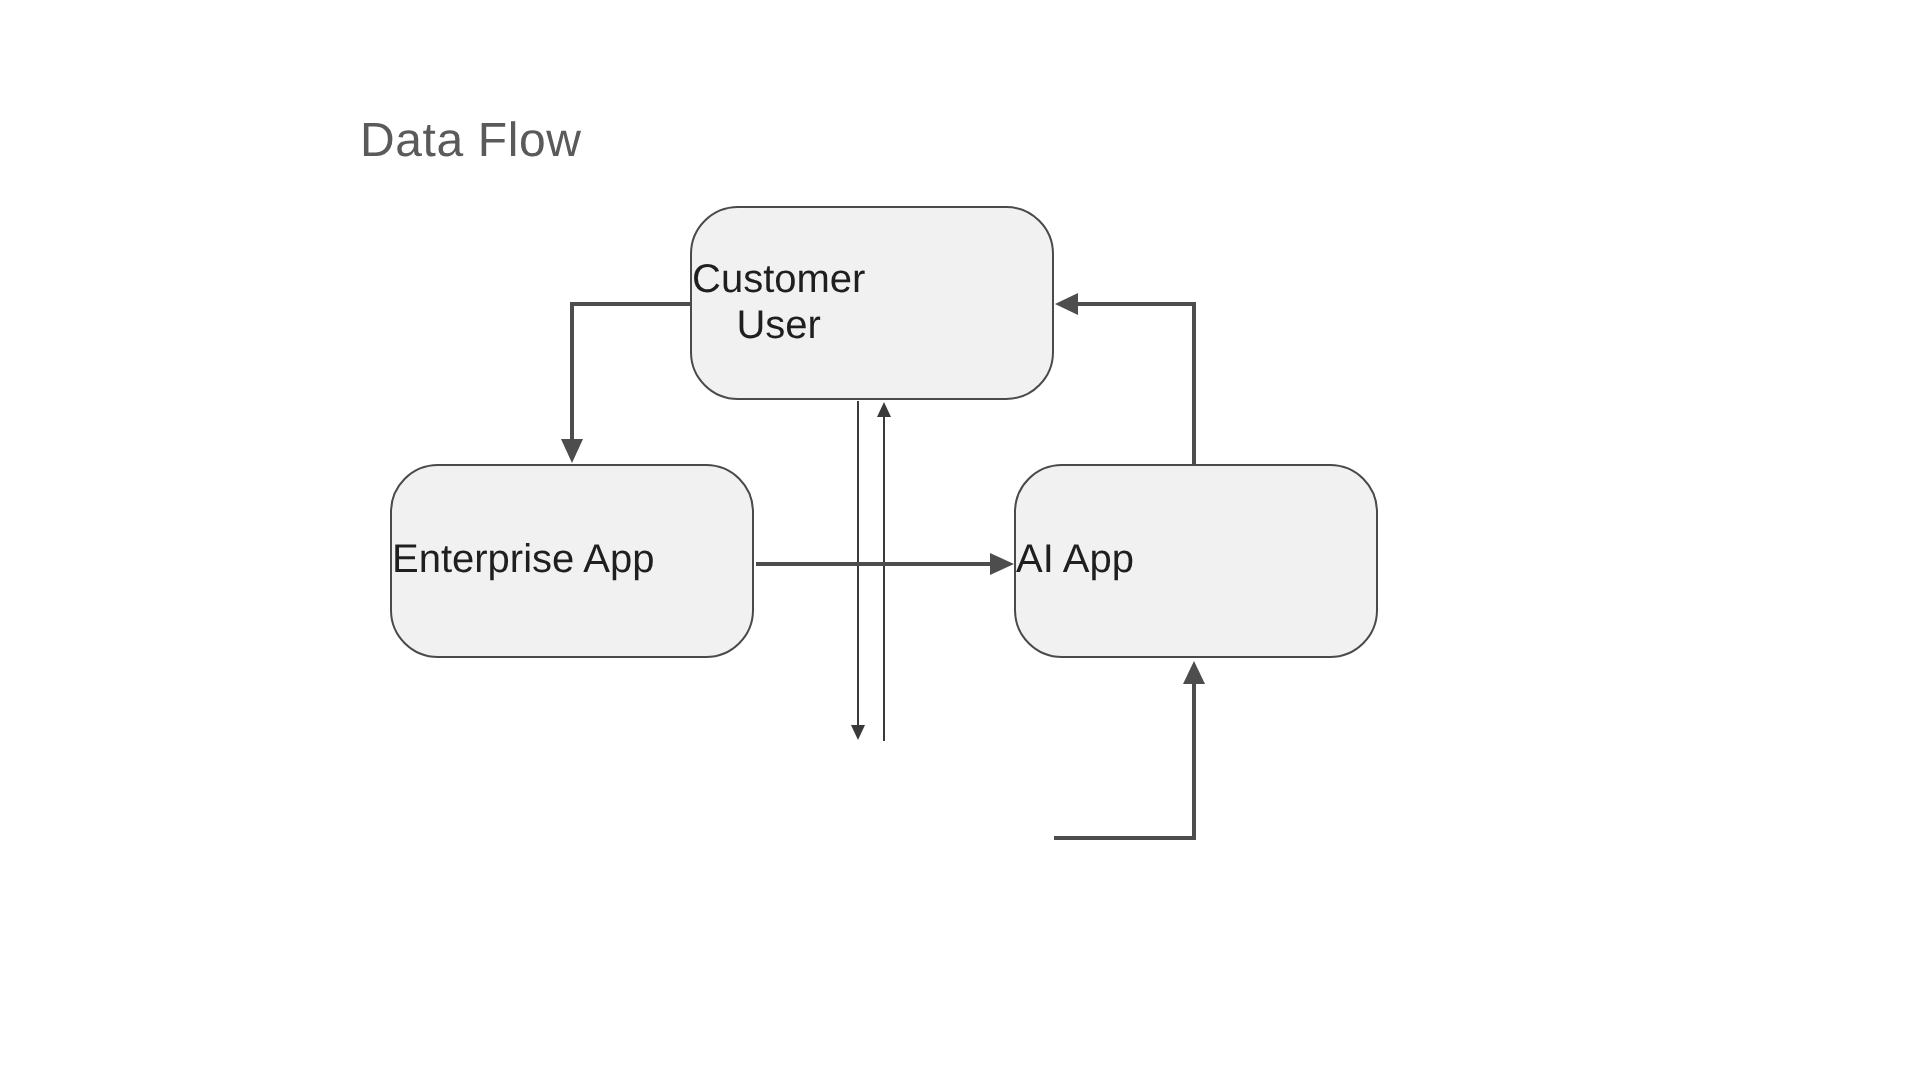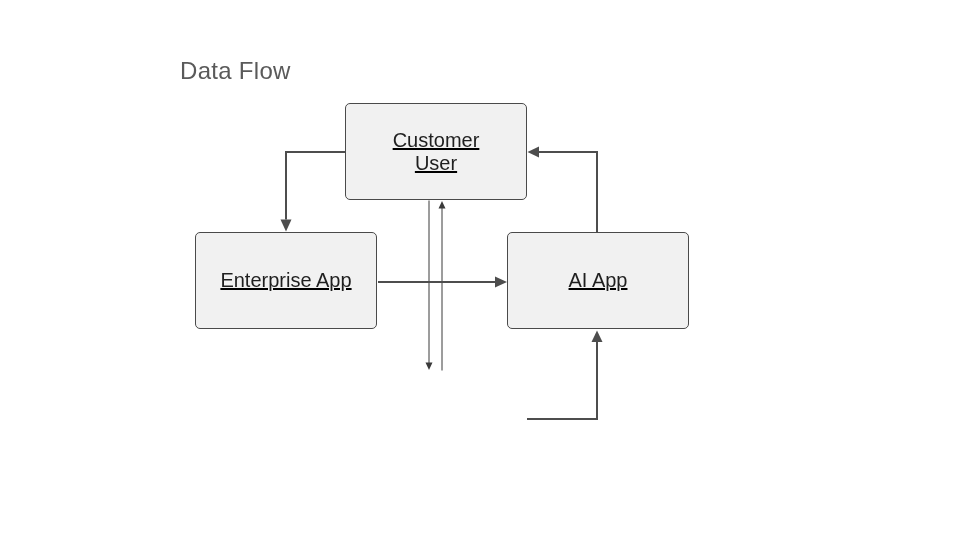--- a/index.html
+++ b/index.html
@@ -25,26 +25,24 @@
     color: #5a5a5a;
     letter-spacing: 0.3px;
   }
   .node {
     position: absolute;
     width: 182px;
     height: 97px;
     box-sizing: border-box;
     background: #f1f1f1;
     border: 1.5px solid #4a4a4a;
-    border-radius: 5px;
+    border-radius: 24px;
     display: flex;
     align-items: center;
-    justify-content: center;
     text-align: center;
-    text-decoration: underline;
   }
   .node .node-label {
     font-size: 20px;
     line-height: 23px;
     color: #1f1f1f;
     white-space: pre-line;
   }
   #node-customer-user   { left: 345px; top: 103px; }
   #node-enterprise-app  { left: 195px; top: 232px; }
   #node-ai-app          { left: 507px; top: 232px; }

